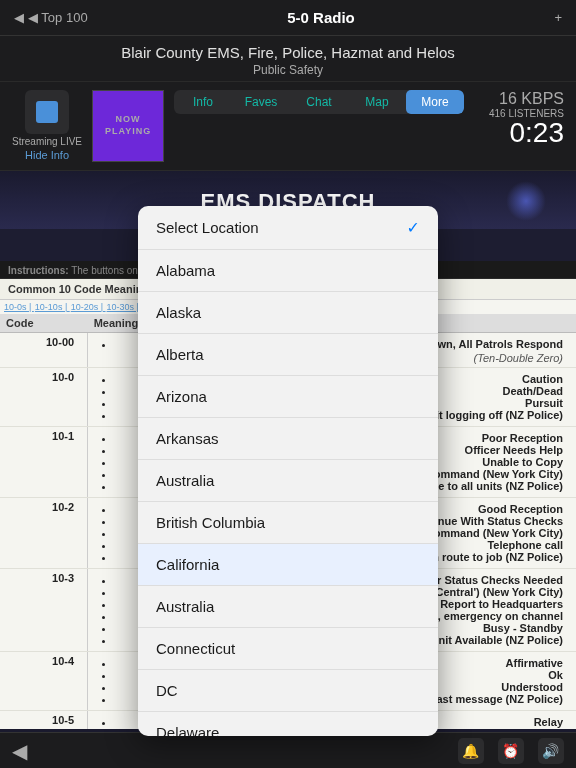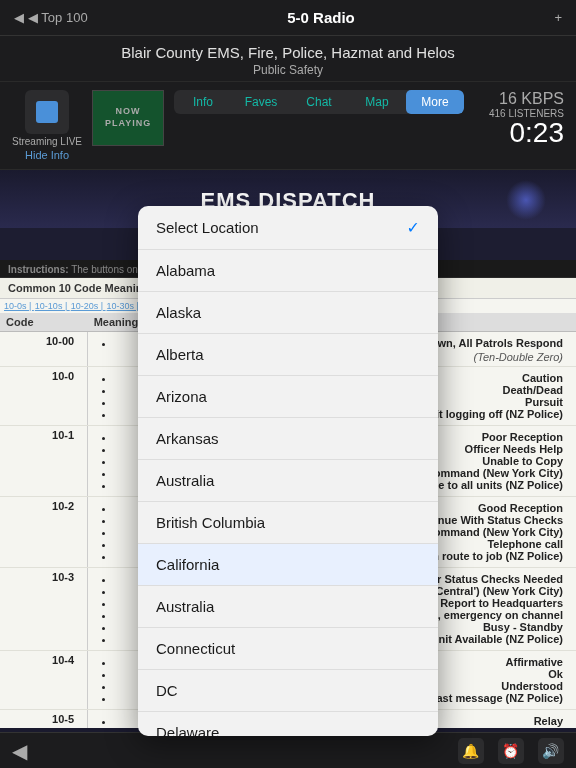--- a/index.html
+++ b/index.html
@@ -89,22 +89,22 @@
       color: #aaa;
     }
     .hide-info {
       font-size: 11px;
       color: #5b9bd5;
     }
 
     
     .now-playing-box {
       width: 72px;
-      height: 56px;
-      background: #14532d;
+      height: 72px;
+      background: #6d28d9;
       border: 1px solid #444;
       display: flex;
       align-items: center;
       justify-content: center;
       text-align: center;
       flex-shrink: 0;
     }
     .now-playing-text {
       font-size: 9px;
       color: #aaa;

